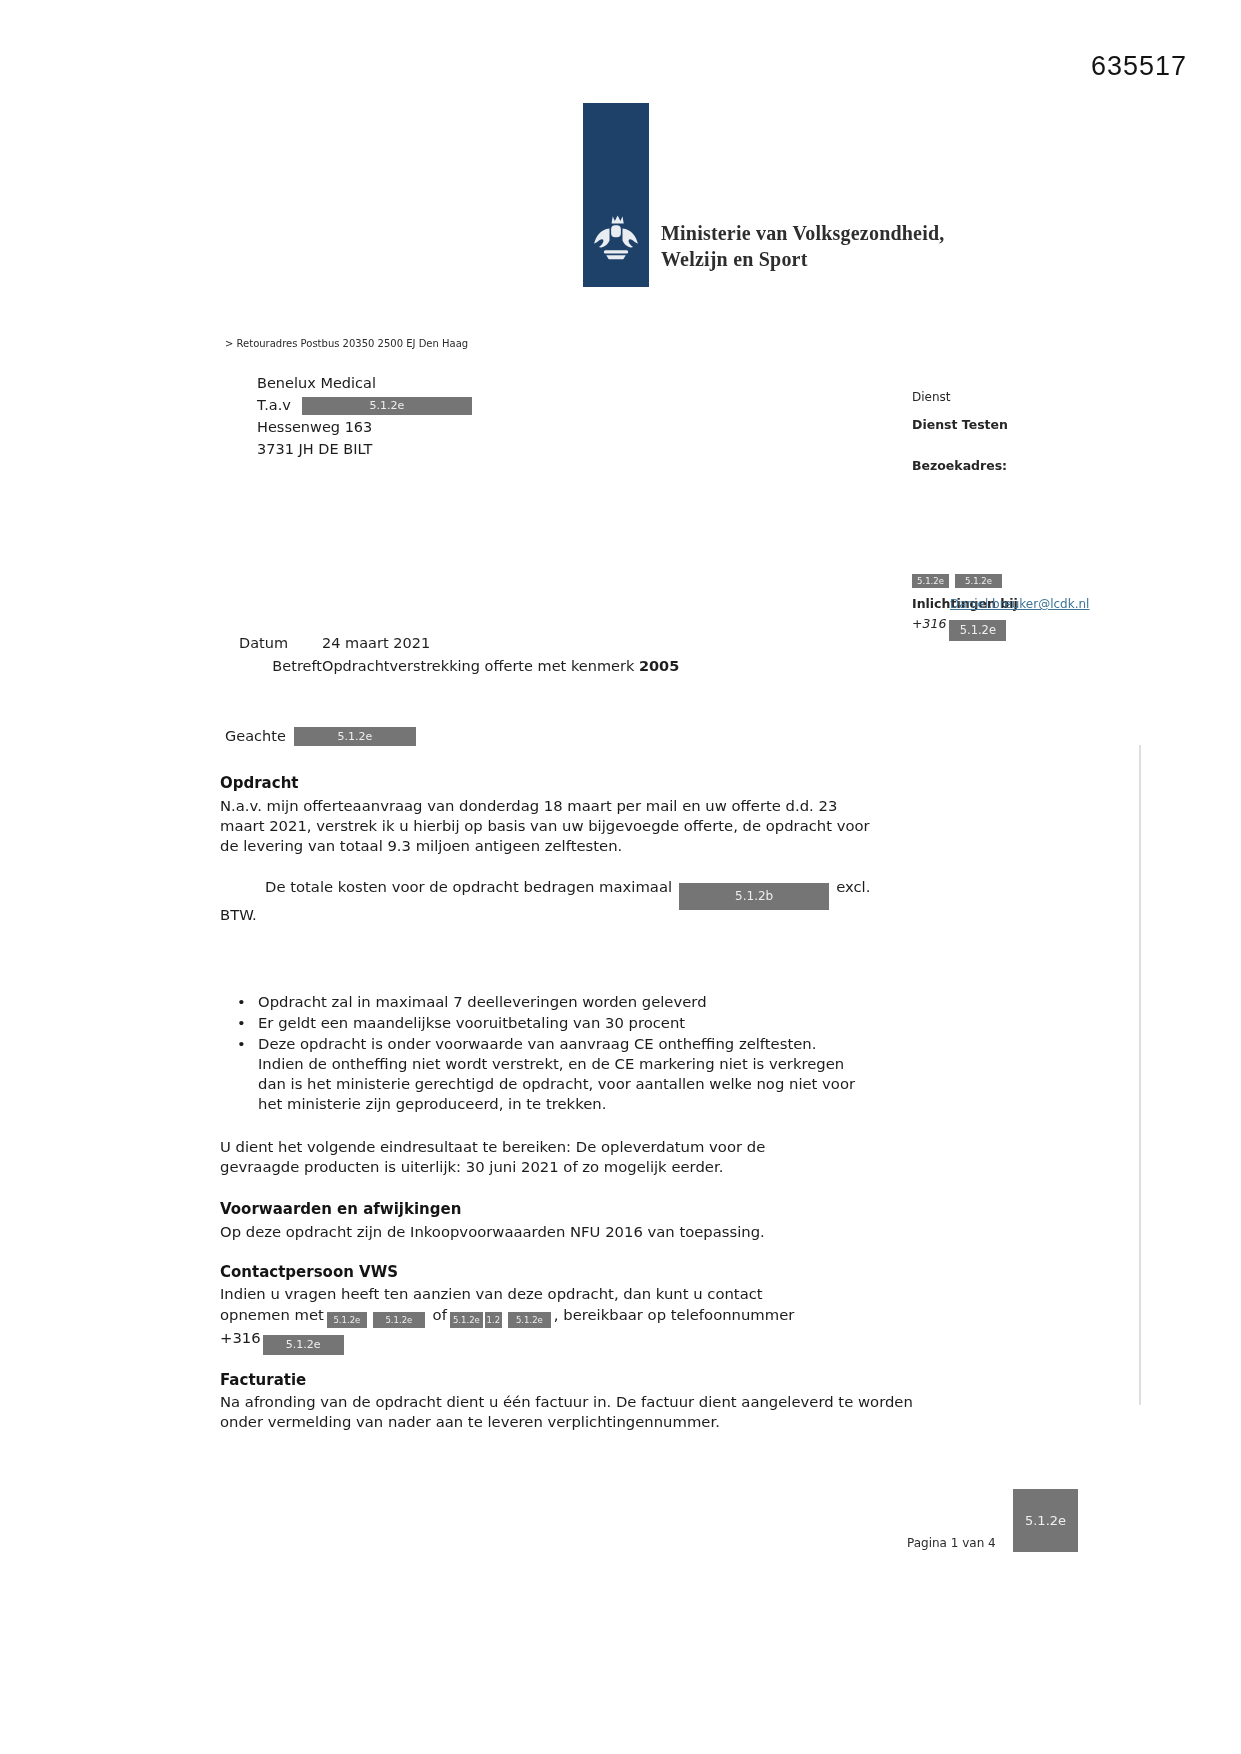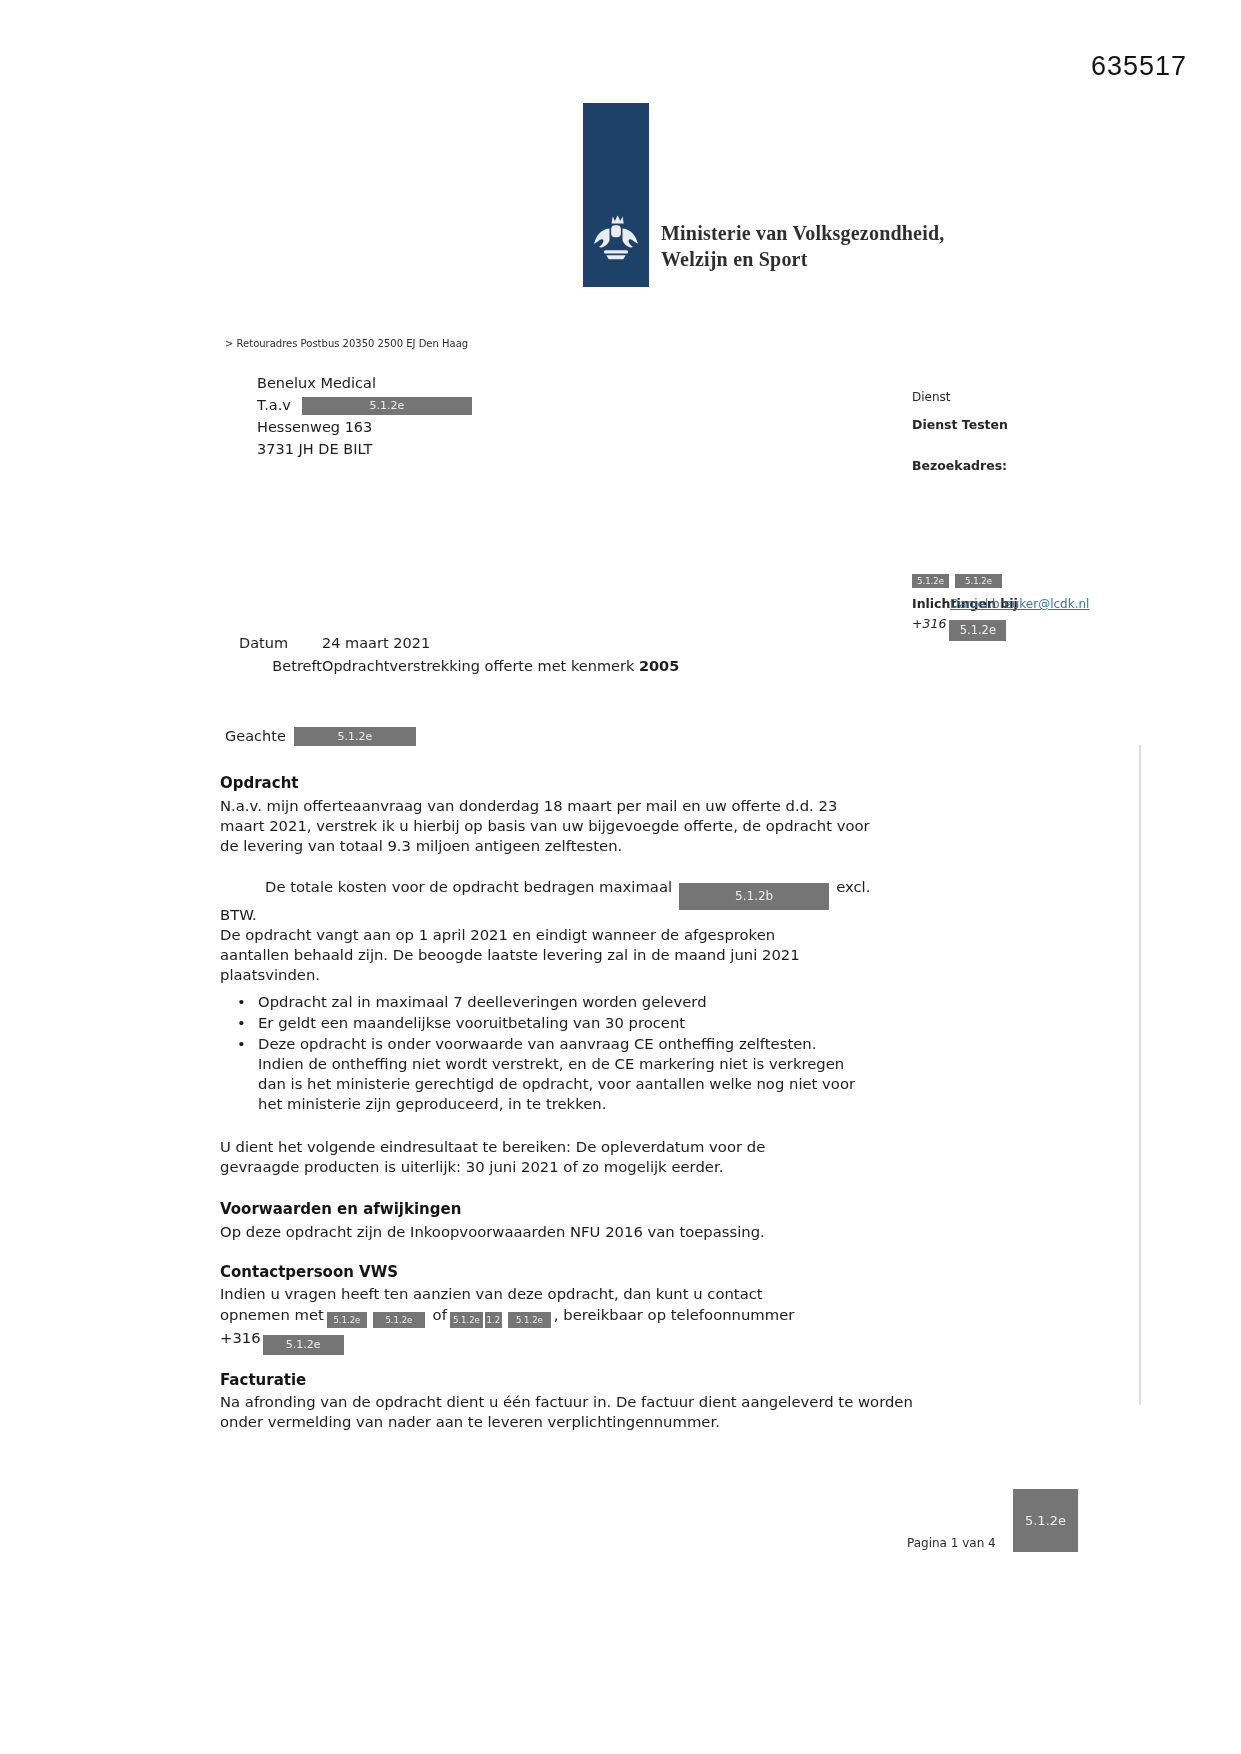--- a/index.html
+++ b/index.html
@@ -125,21 +125,20 @@
     <span class="bold">2005</span></div>
 
   <div class="abs salutation"><span>Geachte</span><span class="chip chip-sal">5.1.2e</span></div>
 
   <div class="abs h-section h-opdracht">Opdracht</div>
   <div class="abs body-txt p1">N.a.v. mijn offerteaanvraag van donderdag 18 maart per mail en uw offerte d.d. 23 maart 2021, verstrek ik u hierbij op basis van uw bijgevoegde offerte, de opdracht voor de levering van totaal 9.3 miljoen antigeen zelftesten.</div>
 
   <div class="abs body-txt cost-line"><span>De totale kosten voor de opdracht bedragen maximaal</span><span class="chip chip-cost">5.1.2b</span><span>excl.</span></div>
   <div class="abs body-txt cost-line2">BTW.</div>
 
-  <div class="abs body-txt p2">De opdracht vangt aan op 1 april 2021 en eindigt wanneer de afgesproken aantallen behaald zijn. De beoogde laatste levering zal in de maand juni 2021 plaatsvinden.</div>
 
   <div class="abs body-txt bullets">
     <div class="bullet-row">
         <span class="bullet-marker">•</span>
         <span>Opdracht zal in maximaal 7 deelleveringen worden geleverd</span>
       </div>
     <div class="bullet-row">
         <span class="bullet-marker">•</span>
         <span>Er geldt een maandelijkse vooruitbetaling van 30 procent</span>
       </div>

